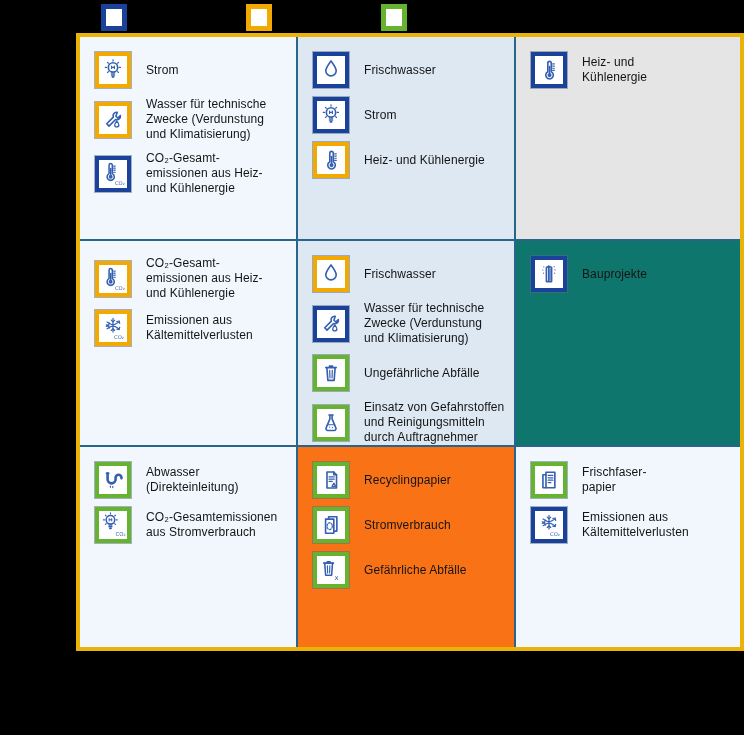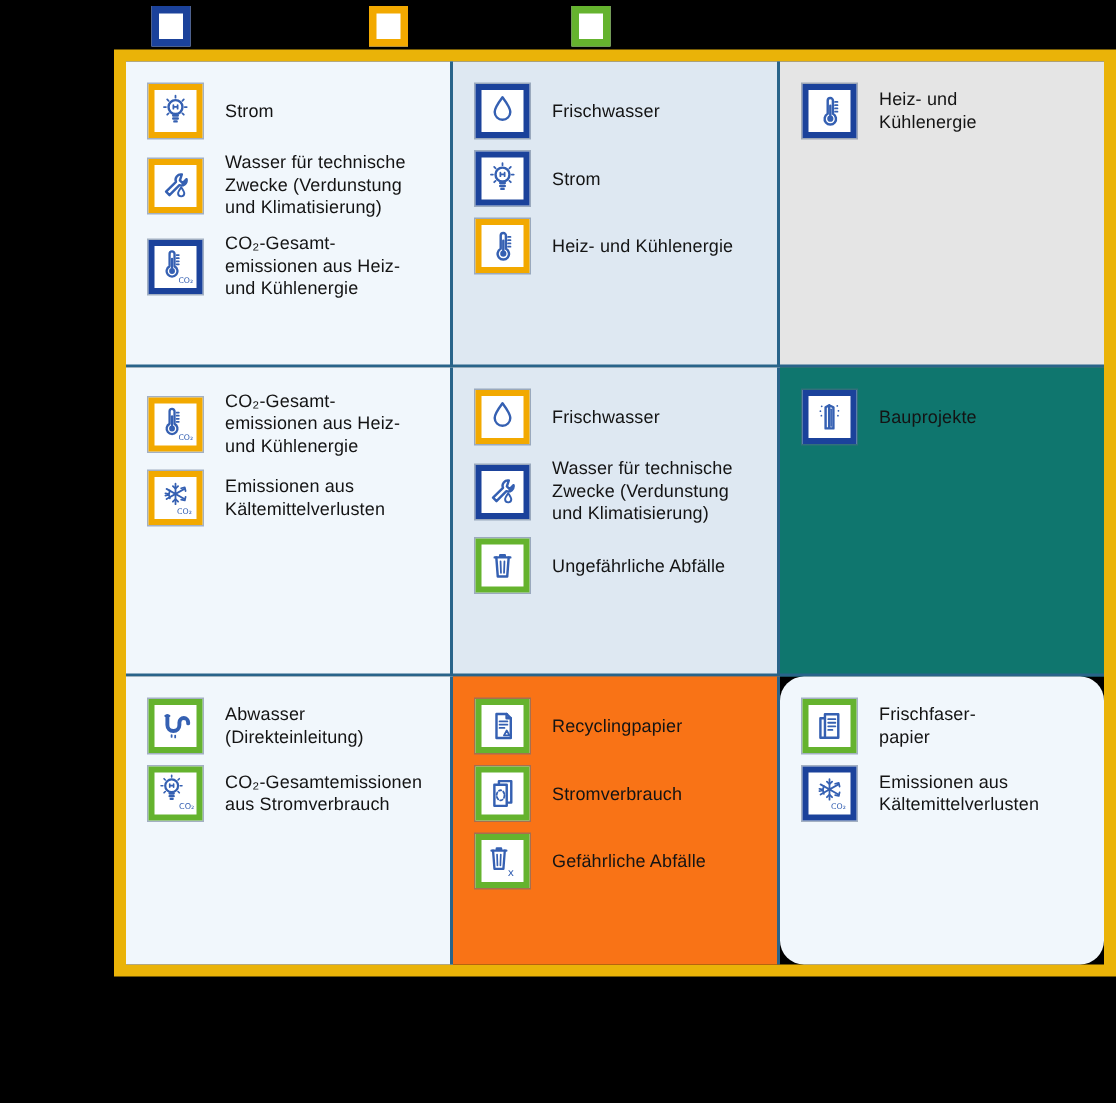--- a/index.html
+++ b/index.html
@@ -14,21 +14,21 @@
     background:#fff;border:5px solid #000;display:inline-block;
     box-shadow:0 0 0 1px rgba(0,0,0,.35);
   }
   #swatch-blue{left:101px;}
   #swatch-yellow{left:246px;}
   #swatch-green{left:381px;}
 
   
   #matrix{
     position:absolute;left:76px;top:33px;width:668px;height:618px;
-    box-sizing:border-box;border:8px solid #eab308;
+    box-sizing:border-box;border:4px solid #eab308;
     display:grid;
     grid-template-columns:218px 218px 1fr;
     grid-template-rows:204px 206px 1fr;
   }
   .cell{
     box-sizing:border-box;
     border-right:2px solid #29648A;
     border-bottom:2px solid #29648A;
     padding:15px 8px 6px 15px;
     overflow:hidden;
@@ -198,20 +198,35 @@
       </div>
       <div class="item">
         <span class="iconbox" style="border-color: rgb(101, 179, 46);">
           <svg viewBox="0 0 24 24" width="26" height="26" fill="none" stroke="#3560B2" stroke-width="1.5" stroke-linecap="round" stroke-linejoin="round">
             <path d="M7.2 7h9.6M10.6 7V5.6h2.8V7"></path>
             <path d="M8.2 7l.9 11.8h5.8L15.8 7"></path>
             <path d="M10.8 9.5l.25 7M13.2 9.5l-.25 7" stroke-width="1.1"></path>
           </svg>
         </span>
         <span class="label">Ungefährliche Abfälle</span>
+      </div>
+      <div class="item">
+        <span class="iconbox" style="border-color: rgb(101, 179, 46);">
+          <svg viewBox="0 0 24 24" width="26" height="26" fill="none" stroke="#3560B2" stroke-width="1.5" stroke-linecap="round" stroke-linejoin="round">
+            <path d="M10.1 4.6h3.8M11 4.6v3.6l-3.5 8.3a1.7 1.7 0 0 0 1.6 2.4h5.8a1.7 1.7 0 0 0 1.6-2.4L13 8.2V4.6"></path>
+            <path d="M8.7 13.6h6.6" stroke-width="1.1"></path>
+            <g fill="#3560B2" stroke="none">
+              <circle cx="10.8" cy="15.8" r=".6"></circle>
+              <circle cx="13.4" cy="16.2" r=".6"></circle>
+            </g>
+          </svg>
+        </span>
+        <span class="label">Einsatz von Gefahrstoffen
+und Reinigungsmitteln
+durch Auftragnehmer</span>
       </div>
     </div>
   <div class="cell last-col" style="background: #0f766e;">
       <div class="item">
         <span class="iconbox" style="border-color: rgb(27, 66, 155);">
           <svg viewBox="0 0 24 24" width="26" height="26" fill="none" stroke="#3560B2" stroke-width="1.5" stroke-linecap="round" stroke-linejoin="round">
             <path d="M9.6 19V6l2.2-1.2V19zM11.8 4.8L14.4 6v13M9.6 19h4.8"></path>
             <path d="M13 7.2v10.4" stroke-width="1"></path>
             <g fill="#3560B2" stroke="none">
               <circle cx="7.2" cy="5.4" r=".55"></circle>
@@ -283,21 +298,21 @@
               <path d="M7.2 7h9.6M10.6 7V5.6h2.8V7"></path>
               <path d="M8.2 7l.9 11.8h5.8L15.8 7"></path>
               <path d="M10.8 9.5l.25 7M13.2 9.5l-.25 7" stroke-width="1.1"></path>
             </g>
             <text x="15.2" y="21.4" font-size="6.5" fill="#3560B2" stroke="none" font-family="DejaVu Sans,sans-serif">x</text>
           </svg>
         </span>
         <span class="label">Gefährliche Abfälle</span>
       </div>
     </div>
-  <div class="cell last-col last-row" style="background: rgb(241, 247, 252); border-radius: 16px;">
+  <div class="cell last-col last-row" style="background: rgb(241, 247, 252);">
       <div class="item">
         <span class="iconbox" style="border-color: rgb(101, 179, 46);">
           <svg viewBox="0 0 24 24" width="26" height="26" fill="none" stroke="#3560B2" stroke-width="1.5" stroke-linecap="round" stroke-linejoin="round">
             <rect x="9.2" y="4.8" width="8.2" height="14.4"></rect>
             <path d="M9.2 7.2H6.4v12h2.8"></path>
             <path d="M11.2 7.8h4.4M11.2 10h4.4M11.2 12.2h4.4M11.2 14.4h2.6" stroke-width="1.1"></path>
           </svg>
         </span>
         <span class="label">Frischfaser-
 papier</span>

